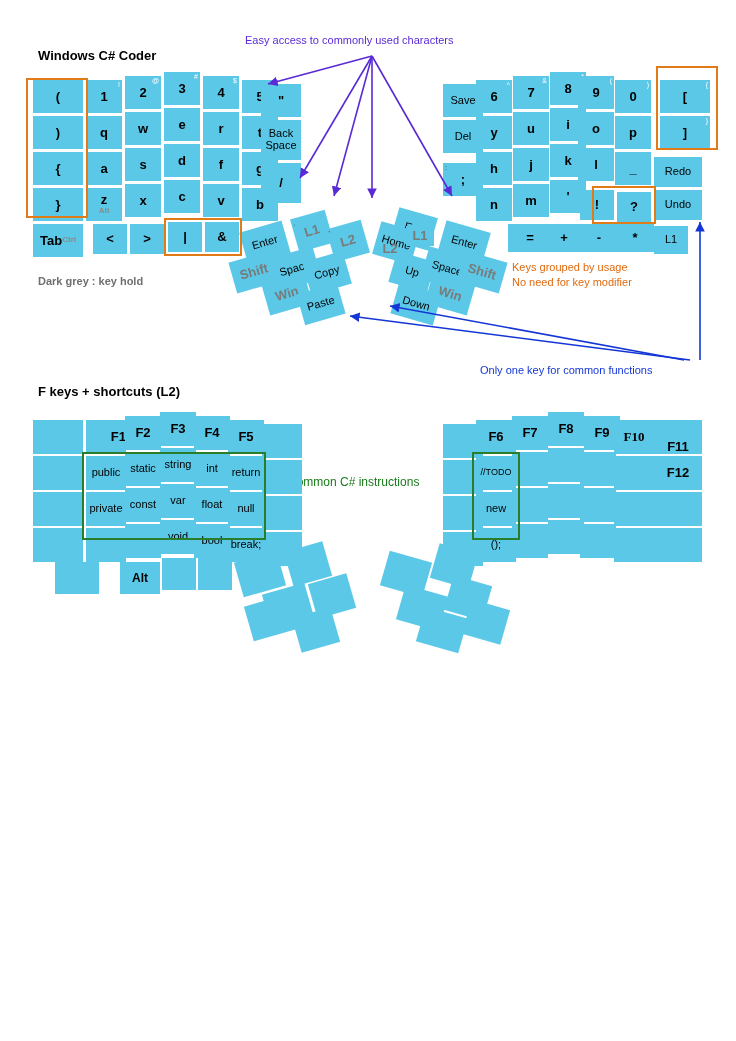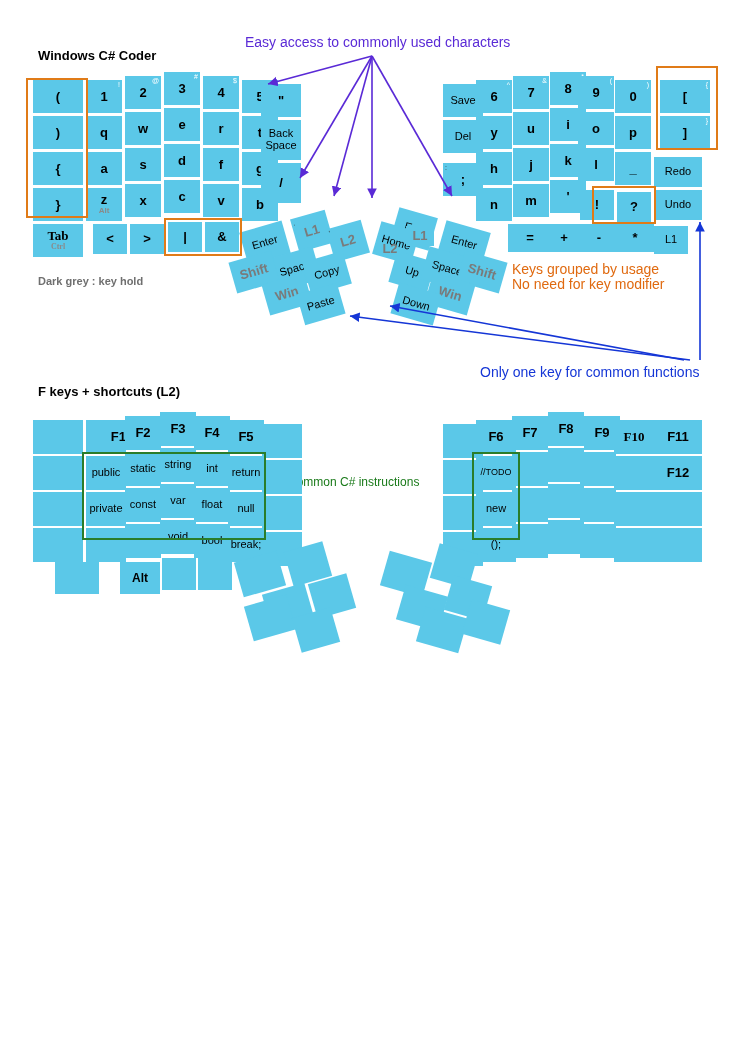--- a/index.html
+++ b/index.html
@@ -54,21 +54,21 @@
   .corner.tr { right: 2px; top: 1px; }
 
   .title {
     position: absolute;
     font-weight: bold;
     font-size: 13px;
     color: #000;
   }
   .note {
     position: absolute;
-    font-size: 14px;
+    font-size: 11px;
   }
   .note.purple { color: #5a2ad6; }
   .note.orange { color: #e06a10; }
   .note.blue { color: #1536d6; }
   .note.green { color: #1a7a1a; }
   .note.grey { color: #6f6f6f; font-weight: bold; font-size: 11px; }
 
   .obox {
     position: absolute;
     border: 2px solid #e07b18;
@@ -188,21 +188,21 @@
   <div class="key" style="left:164px; top:180px; width:36px; height:33px;">
       <span class="main">c</span>
     </div>
   <div class="key" style="left:203px; top:184px; width:36px; height:33px;">
       <span class="main">v</span>
     </div>
   <div class="key" style="left:242px; top:188px; width:36px; height:33px;">
       <span class="main">b</span>
     </div>
 
-  <div class="key" style="left:33px; top:224px; width:50px; height:33px; flex-direction:column;font-family:Liberation Serif, serif;">
+  <div class="key" style="left:33px; top:224px; width:50px; height:33px; flex-direction:row;">
       <span class="main">Tab</span>
       <span class="small" style="color:#8a8a8a; font-weight:bold;">Ctrl</span>
     </div>
   <div class="key" style="left:93px; top:224px; width:34px; height:30px;">
       <span class="main">&lt;</span>
     </div>
   <div class="key" style="left:130px; top:224px; width:34px; height:30px;">
       <span class="main">&gt;</span>
     </div>
   <div class="key" style="left:168px; top:222px; width:34px; height:30px;">
@@ -477,21 +477,21 @@
     </div>
   <div class="key" style="left:548px; top:412px; width:36px; height:34px;">
       <span class="main">F8</span>
     </div>
   <div class="key" style="left:584px; top:416px; width:36px; height:34px;">
       <span class="main">F9</span>
     </div>
   <div class="key" style="left:614px; top:420px; width:40px; height:34px;font-family:Liberation Serif, serif;">
       <span class="main">F10</span>
     </div>
-  <div class="key" style="left:654px; top:420px; width:48px; height:34px;">
+  <div class="key" style="left:654px; top:420px; width:48px; height:34px;align-items:flex-end;">
       <span class="main">F11</span>
     </div>
 
   <div class="key" style="left:443px; top:460px; width:40px; height:34px;"></div>
   <div class="key" style="left:476px; top:456px; width:40px; height:34px;">
       <span class="plain" style="font-size:9px;">//TODO</span>
     </div>
   <div class="key" style="left:512px; top:452px; width:36px; height:34px;"></div>
   <div class="key" style="left:548px; top:448px; width:36px; height:34px;"></div>
   <div class="key" style="left:580px; top:452px; width:36px; height:34px;"></div>

